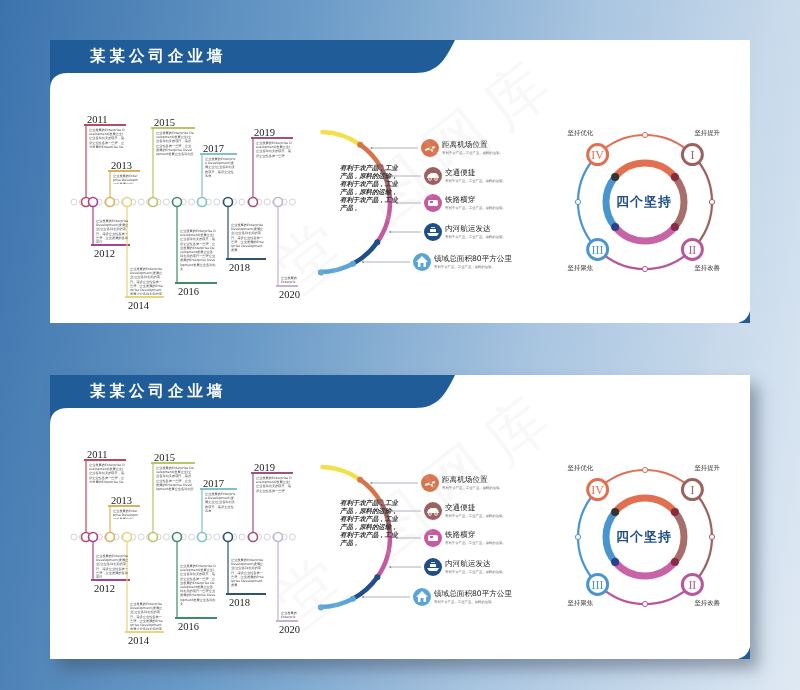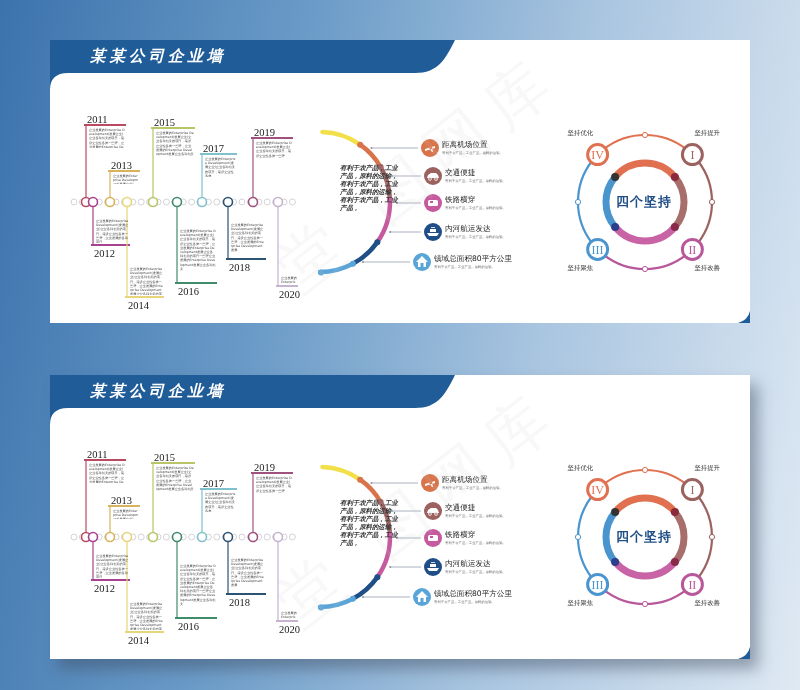--- a/index.html
+++ b/index.html
@@ -16,21 +16,20 @@
   }
   .panel.p1 { top: 40px; height: 283px; }
   .panel.p2 { top: 375px; height: 284px; box-shadow: 8px 10px 14px rgba(60,70,90,0.45); }
   .panel .hdr {
     position: absolute; left: 0; top: 0; width: 700px; height: 40px;
   }
   .panel .title {
     position: absolute; left: 40px; top: 6px;
     color: #fff; font-weight: bold; font-size: 15.5px; letter-spacing: 4px;
     font-family: "DejaVu Sans", sans-serif;
-    font-style: italic;
   }
   .panel svg.art { position: absolute; left: 0; top: 0; }
   .yr { font-family: "Liberation Serif", "DejaVu Serif", serif; font-size: 10.5px; fill: #222; }
   .tl-text { position: absolute; font-size: 3.2px; line-height: 4.2px; color: #444; overflow: hidden; word-break: break-all; }
   .arc-text { position: absolute; font-size: 6.4px; line-height: 8px; color: #333; font-weight: bold; width: 60px; font-style: italic; }
   .feat-title { position: absolute; font-size: 7.6px; font-weight: normal; color: #222; white-space: nowrap; }
   .feat-sub { position: absolute; font-size: 3.4px; color: #666; white-space: nowrap; }
   .ring-label { position: absolute; font-size: 6.4px; color: #333; white-space: nowrap; }
   .center-title { position: absolute; font-size: 13px; font-weight: bold; color: #1f4f86; white-space: nowrap; letter-spacing: 1px; }
   .roman { font-family: "Liberation Serif", "DejaVu Serif", serif; font-size: 12px; }

